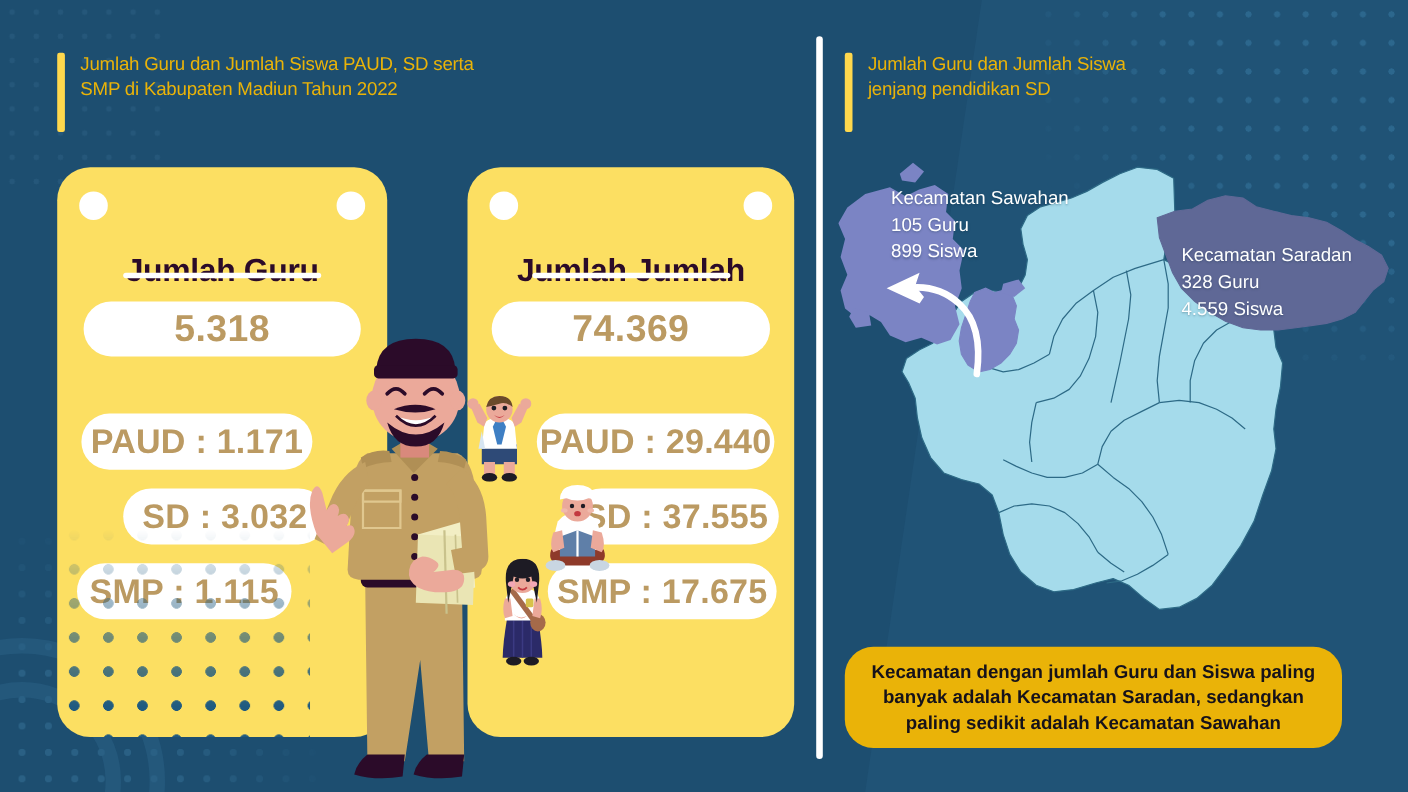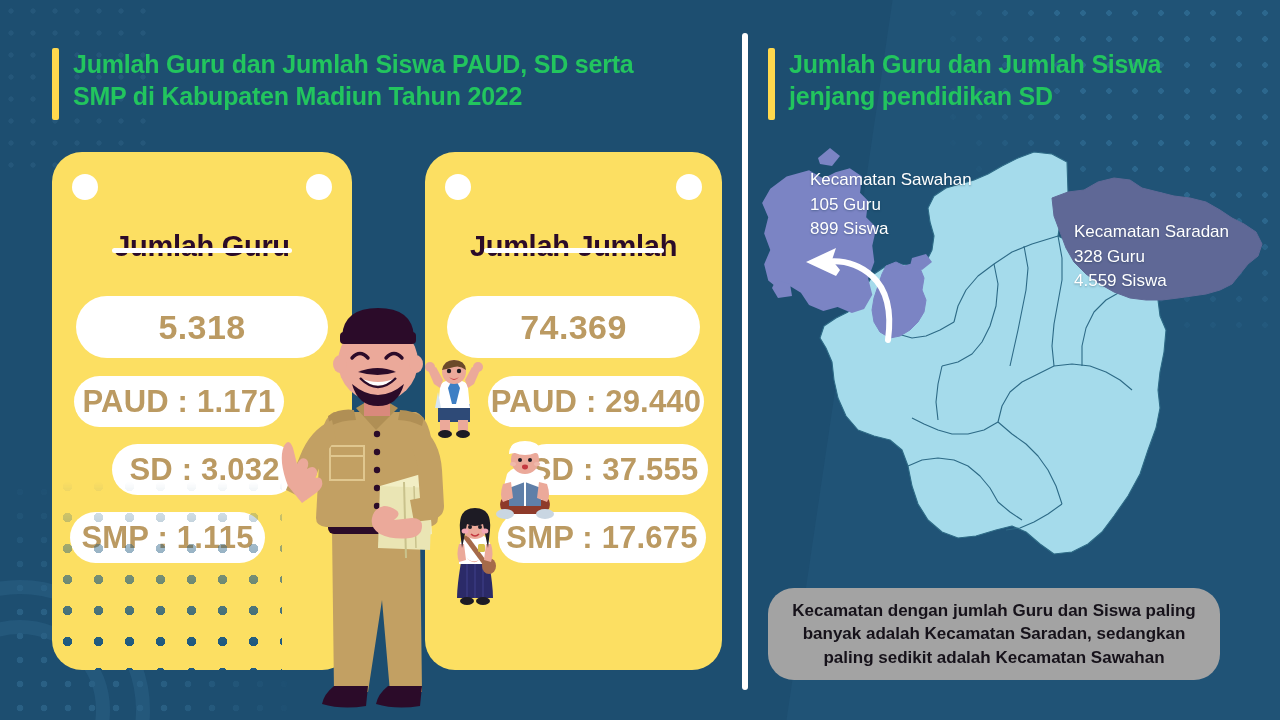--- a/index.html
+++ b/index.html
@@ -43,21 +43,21 @@
   .bg-dots-tl {
     position: absolute; left: 0; top: 0; width: 150px; height: 170px;
     background-image: radial-gradient(circle, #27597c 2.4px, transparent 2.8px);
     background-size: 22px 22px; opacity: .8;
   }
 
   
   .title-block { position: absolute; display: flex; gap: 14px; align-items: flex-start; }
   .title-bar { width: 7px; border-radius: 2px; background: #ffd84d; flex: none; }
   .title-text {
-    color: #22c55e; font-size: 25px; font-weight: bold; line-height: 1.28;
+    color: #eab308; font-size: 17px; font-weight: normal; line-height: 1.28;
     letter-spacing: -0.2px; white-space: pre-line;
   }
   #title-left  { left: 52px; top: 48px; width: 660px; }
   #title-left .title-bar { height: 72px; }
   #title-right { left: 768px; top: 48px; width: 470px; }
   #title-right .title-bar { height: 72px; }
 
   
   .divider {
     position: absolute; left: 742px; top: 33px; width: 6px; height: 657px;
@@ -77,23 +77,23 @@
   .punch.r { right: 20px; }
   .card-title {
     position: absolute; left: 0; right: 0; top: 52px; text-align: center;
     color: #2b0b29; font-size: 29px; font-weight: bold; letter-spacing: -0.3px; margin-top: 26px;
   }
   .card-rule {
     position: absolute; left: 50%; transform: translateX(-50%); top: 96px;
     width: 180px; height: 5px; background: #ffffff; border-radius: 3px;
   }
   .big-pill {
-    position: absolute; top: 122px; height: 62px; background: #ffffff;
+    position: absolute; top: 122px; height: 50px; background: #ffffff;
     border-radius: 34px; display: flex; align-items: center; justify-content: center;
-    color: #bb9a62; font-size: 34px; font-weight: bold; letter-spacing: 0.4px; margin-top: 22px;
+    color: #bb9a62; font-size: 34px; font-weight: bold; letter-spacing: 0.4px;
   }
   #card-guru .big-pill  { left: 24px; right: 24px; }
   #card-siswa .big-pill { left: 22px; right: 22px; }
 
   .mini-pill {
     position: absolute; height: 51px; background: #ffffff; border-radius: 28px;
     display: flex; align-items: center; color: #bb9a62;
     font-size: 31px; font-weight: bold; letter-spacing: 0.2px; white-space: nowrap;
   }
   
@@ -132,21 +132,21 @@
   .map-label {
     position: absolute; color: #ffffff; font-size: 17px; font-weight: normal;
     line-height: 1.45; white-space: pre-line; text-shadow: 0 1px 2px rgba(10,40,60,.35);
   }
   #label-sawahan { left: 810px; top: 168px; }
   #label-saradan { left: 1074px; top: 220px; }
 
   
   #caption {
     position: absolute; left: 768px; top: 588px; width: 452px; height: 92px;
-    background: #a3a3a3; border-radius: 26px;
+    background: #eab308; border-radius: 26px;
     display: flex; align-items: center; justify-content: center; text-align: center;
     color: #16121a; font-size: 17px; font-weight: bold; line-height: 1.38;
     padding: 0 16px; white-space: pre-line;
   }
 </style>
 </head>
 <body>
 
 <div id="stage">
 

